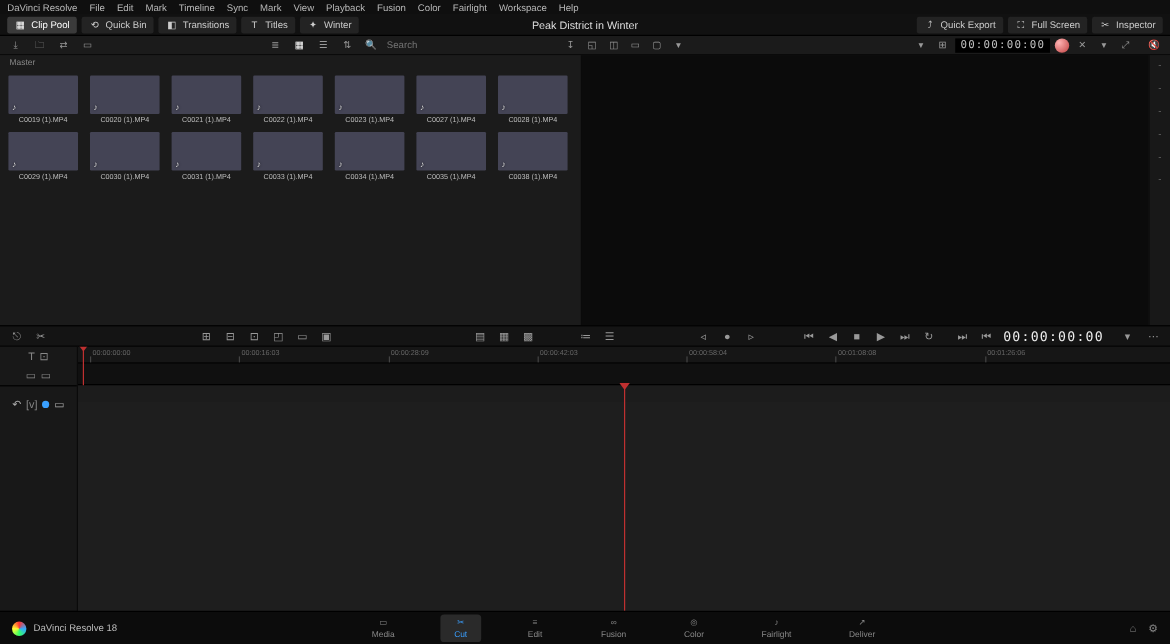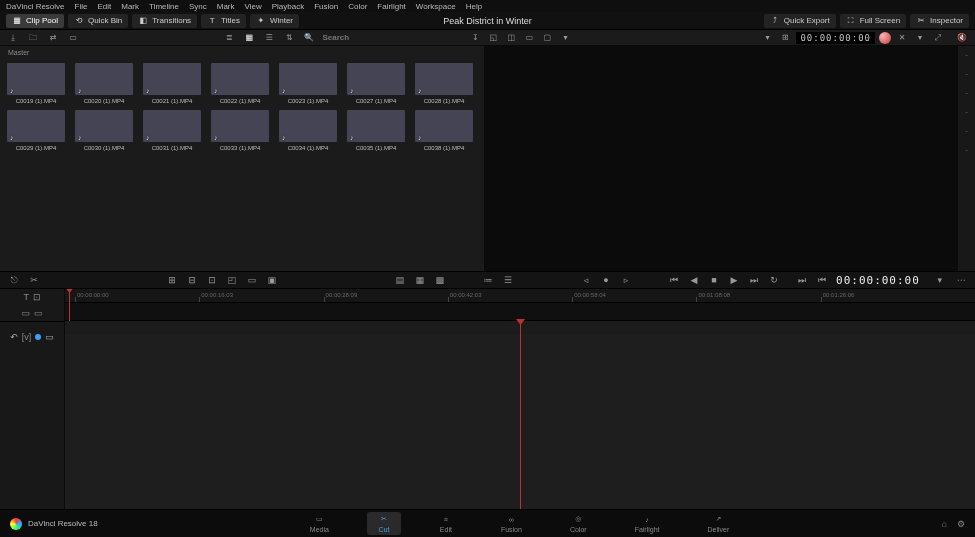--- a/index.html
+++ b/index.html
@@ -18,21 +18,21 @@
 .subbar .btn.active { background: #3a3a3a; color: #fff; }
 .subbar .icon { width: 10px; height: 10px; display: inline-flex; align-items: center; justify-content: center; }
 .spacer { flex: 1; }
 
 
 .project-title { position: absolute; left: 50%; transform: translateX(-50%); font-size: 9px; color: #ddd; }
 
 
 .pool-header { height: 16px; display: flex; align-items: center; padding: 0 6px; background: #1b1b1b; border-bottom: 1px solid #0a0a0a; gap: 6px; font-size: 8px; }
 .pool-header .iconbtn { width: 14px; height: 14px; display: flex; align-items: center; justify-content: center; color: #999; }
-.pool-header .search-input { flex: 0 0 140px; background: transparent; border: none; color: #999; font-size: 8px; outline: none; font-weight: bold; }
+.pool-header .search-input { flex: 0 0 140px; background: transparent; border: none; color: #999; font-size: 8px; outline: none; }
 .pool-header .viewer-ctrls { display: flex; gap: 4px; align-items: center; margin-left: auto; }
 .pool-header .tc { background: #000; padding: 1px 4px; font-family: monospace; letter-spacing: 1px; font-size: 9px; }
 .avatar { width: 12px; height: 12px; border-radius: 50%; background: radial-gradient(circle at 30% 30%, #ffb3b3, #c04040); }
 
 
 .upper { display: flex; height: 225px; background: #1b1b1b; }
 .pool-pane { width: 485px; display: flex; flex-direction: column; border-right: 1px solid #0a0a0a; }
 .pool-breadcrumb { padding: 3px 8px; font-size: 7px; color: #888; }
 .clip-grid { padding: 4px 6px; display: grid; grid-template-columns: repeat(7, 60px); gap: 6px 8px; align-content: start; }
 .clip { width: 60px; display: flex; flex-direction: column; align-items: center; }

